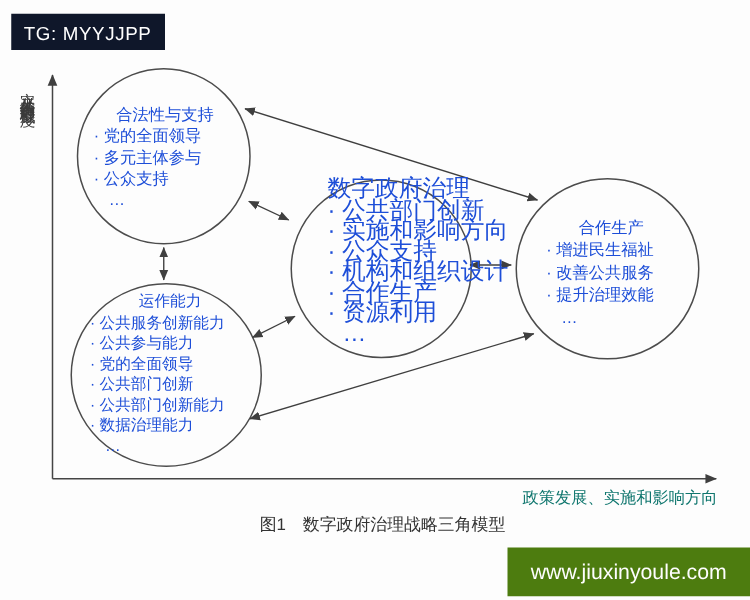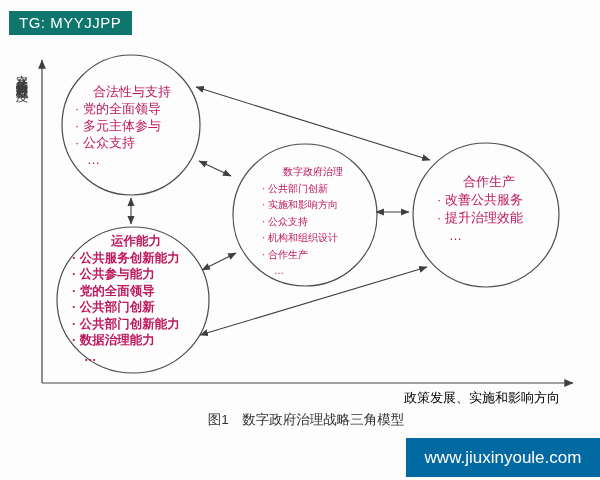--- a/index.html
+++ b/index.html
@@ -5,53 +5,53 @@
   html,body { margin:0; padding:0; background:#ffffff; }
   .stage {
     position:relative; width:600px; height:480px; overflow:hidden;
     background:#fdfdfd; color:#3d3d3d;
     font-family:"Liberation Sans", sans-serif;
   }
   svg.diagram { position:absolute; left:0; top:0; }
 
   .badge {
     position:absolute; left:9px; top:11px;
-    background:#0f766e; color:#ffffff;
-    font-size:15px; line-height:18px; padding:3px 11px 3px 10px;
+    background:#0f172a; color:#ffffff;
+    font-size:15px; line-height:18px; padding:8px 11px 3px 10px;
     letter-spacing:0.5px; white-space:nowrap;
   }
   .watermark {
     position:absolute; right:0; bottom:3px; width:194px; height:39px;
-    background:#0369a1; color:#fefefe; font-size:17px;
+    background:#4d7c0f; color:#fefefe; font-size:17px;
     display:flex; align-items:center; justify-content:center;
     white-space:nowrap;
   }
 
   .ylabel {
     position:absolute; left:13px; top:64px;
     writing-mode:vertical-rl; text-orientation:upright;
     font-size:12.5px; letter-spacing:1.5px; color:#3b3b3b;
   }
   .xlabel {
-    position:absolute; left:404px; top:389px;
-    font-size:13px; color:#000000; white-space:nowrap;
+    position:absolute; left:418px; top:389px;
+    font-size:13px; color:#0f766e; white-space:nowrap;
   }
   .caption {
     position:absolute; left:0; top:411px; width:612px;
     text-align:center; font-size:13.5px; color:#333333; white-space:nowrap;
   }
 
-  .node { position:absolute; color:#be185d; }
+  .node { position:absolute; color:#1d4ed8; }
   .node .title { text-align:center; white-space:nowrap; }
   .node .li { white-space:nowrap; }
   .node .li:last-child { padding-left:12px; }
 
   .node-legitimacy { left:75px;  top:83px;  width:114px; font-size:13px;   line-height:17px; }
-  .node-capacity   { left:72px;  top:233px; width:128px; font-size:12.5px; line-height:16.5px;font-weight:bold; }
-  .node-governance { left:262px; top:164px; width:102px; font-size:10px;   line-height:16.5px; }
+  .node-capacity   { left:72px;  top:233px; width:128px; font-size:12.5px; line-height:16.5px; }
+  .node-governance { left:262px; top:144px; width:102px; font-size:19px;   line-height:16.5px; }
   .node-value      { left:437px; top:173px; width:104px; font-size:13px;   line-height:18px; }
 </style>
 </head>
 <body>
 
 <div class="stage">
 
   <svg class="diagram" width="600" height="480" viewBox="0 0 600 480">
     <defs>
       <marker id="arr" viewBox="0 0 10 10" refX="8.5" refY="5" markerWidth="8.5" markerHeight="8.5" orient="auto-start-reverse">
@@ -100,25 +100,27 @@
     <div class="li">…</div>
   </div>
 
   <div class="node node-governance">
     <div class="title">数字政府治理</div>
     <div class="li">· 公共部门创新</div>
     <div class="li">· 实施和影响方向</div>
     <div class="li">· 公众支持</div>
     <div class="li">· 机构和组织设计</div>
     <div class="li">· 合作生产</div>
+    <div class="li">· 资源利用</div>
     <div class="li">…</div>
   </div>
 
   <div class="node node-value">
     <div class="title">合作生产</div>
+    <div class="li">· 增进民生福祉</div>
     <div class="li">· 改善公共服务</div>
     <div class="li">· 提升治理效能</div>
     <div class="li">…</div>
   </div>
 
   <div class="caption">图1　数字政府治理战略三角模型</div>
 
 </div>
 
 </body></html>

